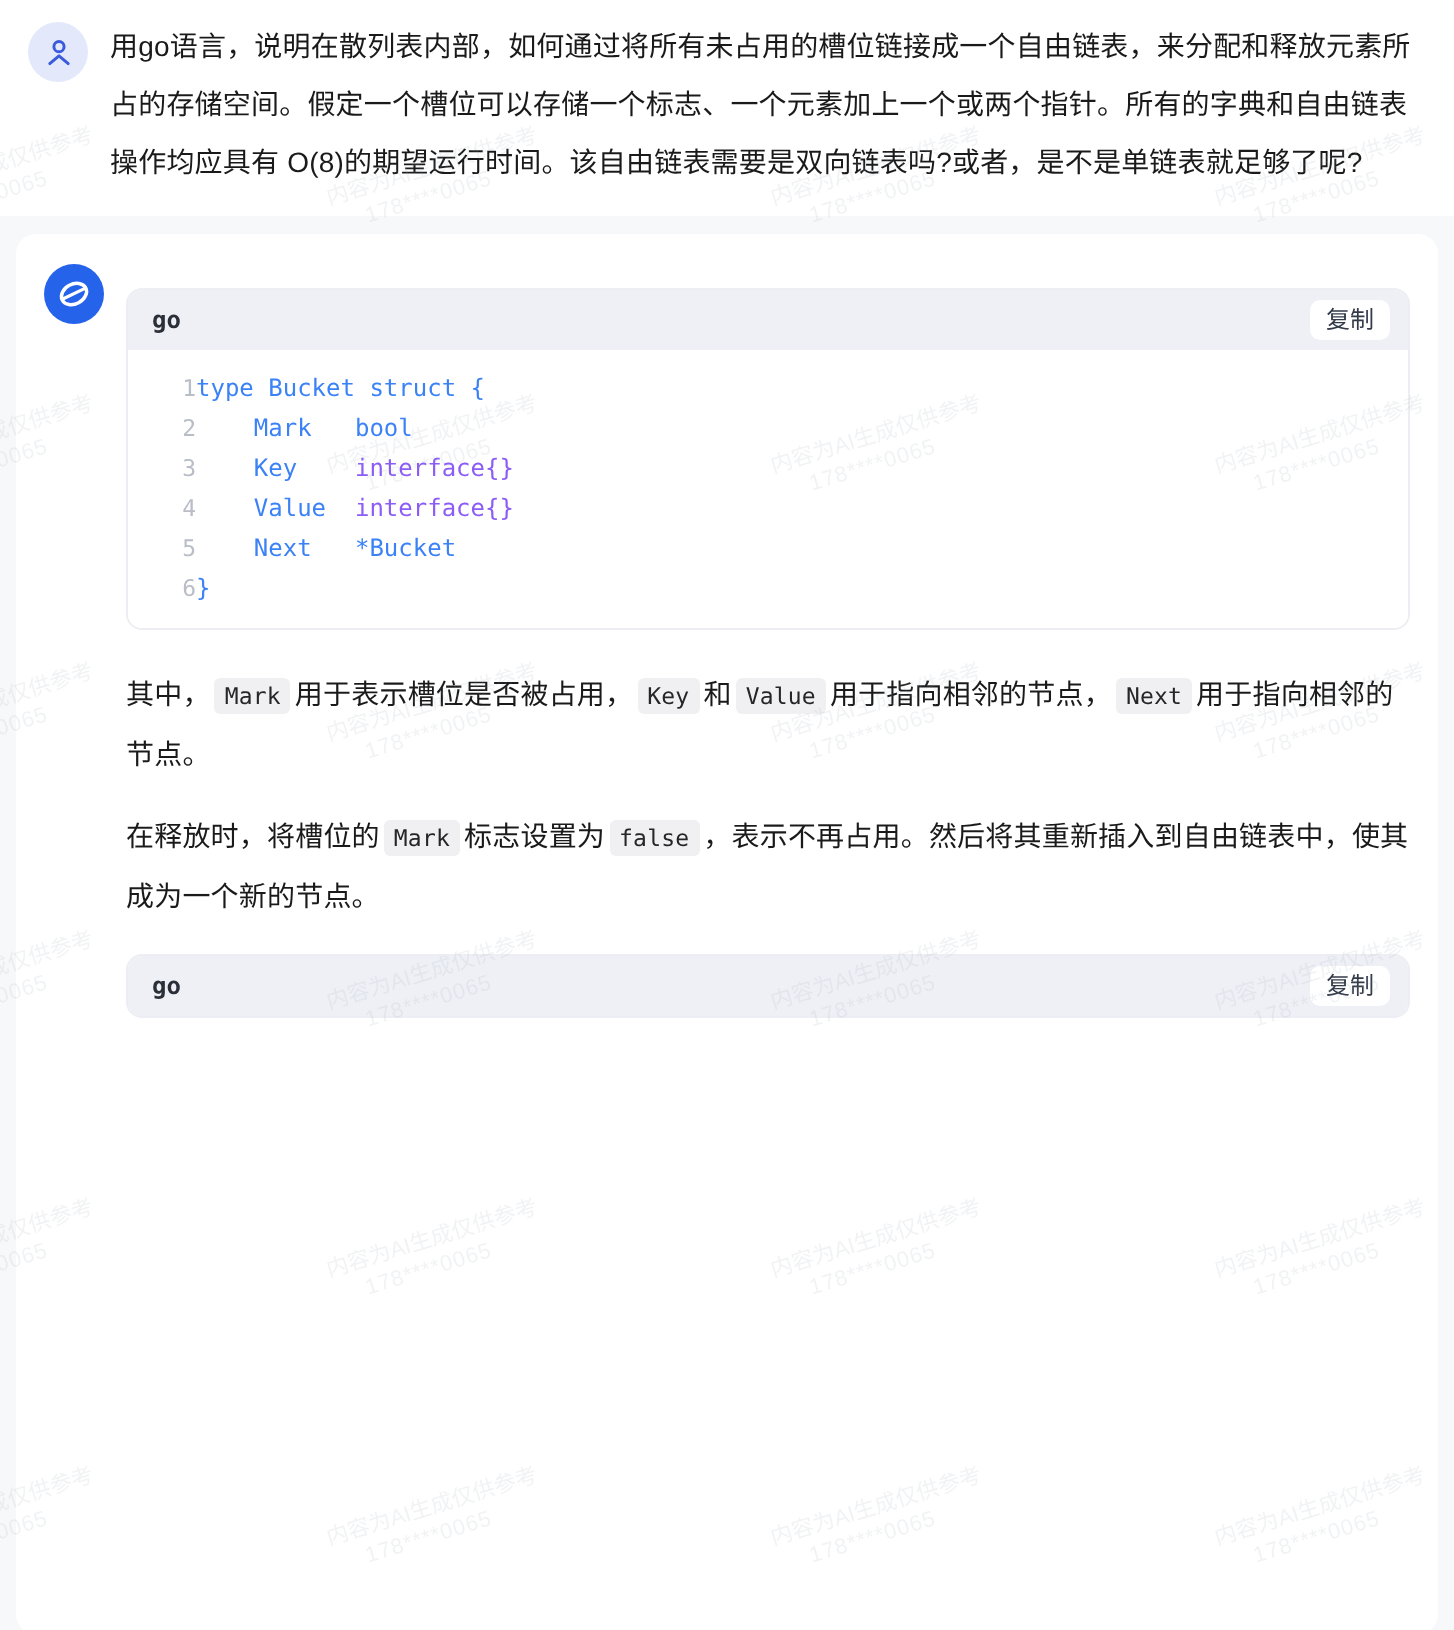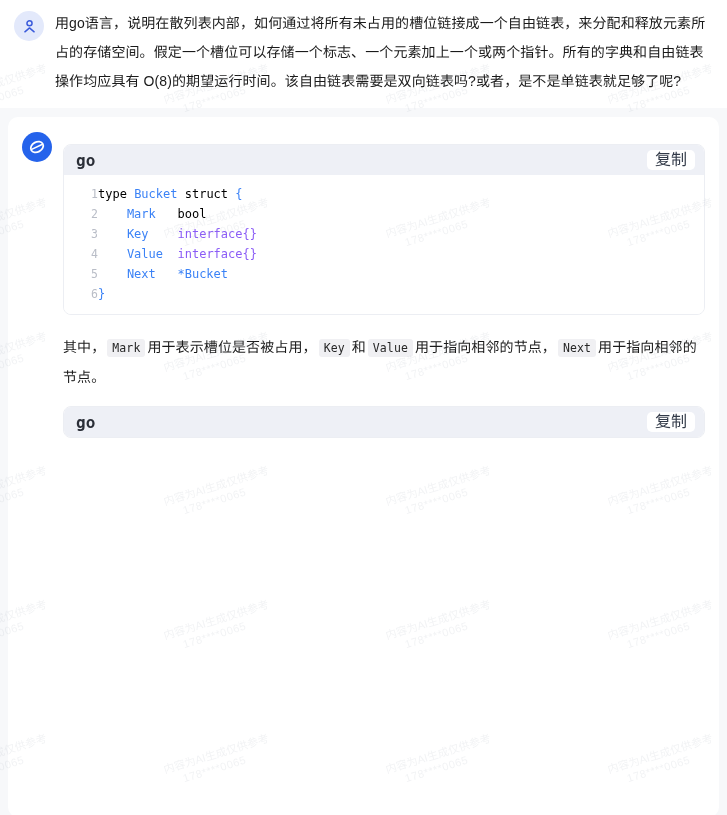--- a/index.html
+++ b/index.html
@@ -130,30 +130,30 @@
   }
   .code-head {
     background: #eef0f6;
     height: 30px;
     display: flex;
     align-items: center;
     justify-content: space-between;
     padding: 0 9px 0 12px;
   }
   .code-lang {
-    font-size: 16px;
+    font-size: 12px;
     font-weight: bold;
     color: #2b2f38;
     font-family: "DejaVu Sans Mono", "Liberation Mono", monospace;
   }
   .copy-btn {
     background: #ffffff;
     border: none;
     border-radius: 5px;
-    font-size: 16px;
+    font-size: 12px;
     color: #333b49;
     padding: 3px 8px;
     cursor: pointer;
     font-family: "Liberation Sans", "DejaVu Sans", sans-serif;
     line-height: 14px;
   }
   .code-body {
     background: #ffffff;
     padding: 9px 0 10px 0;
   }
@@ -175,21 +175,21 @@
     line-height: 20px;
     user-select: none;
   }
   td.cl {
     font-family: "DejaVu Sans Mono", "Liberation Mono", monospace;
     font-size: 12px;
     line-height: 20px;
     color: #24292f;
     white-space: pre;
   }
-  .k  { color: #000000; text-align: center; }           
+  .k  { color: #3b82f6; text-align: center; }           
   .ty { color: #8b5cf6; }
   .id { color: #3b82f6; }
 
   
   svg { display: block; }
 </style>
 </head>
 <body>
 
 <div id="chat-scroll">
@@ -255,20 +255,21 @@
                   <td class="cl"><span class="id">}</span></td>
                 </tr>
               </tbody>
           </table>
         </div>
       </div>
 
       <p class="para"><span>其中，</span><code class="inline">Mark</code><span>用于表示槽位是否被占用，</span><code class="inline">Key</code><span>和</span><code class="inline">Value</code><span>用于指向相邻的节点，</span><code class="inline">Next</code><span>用于指向相邻的节点。</span></p>
 
 
+      <p class="para"><span>在释放时，将槽位的</span><code class="inline">Mark</code><span>标志设置为</span><code class="inline">false</code><span>，表示不再占用。然后将其重新插入到自由链表中，使其成为一个新的节点。</span></p>
 
 
       <div class="code-block">
         <div class="code-head">
           <span class="code-lang">go</span>
           <button class="copy-btn">复制</button>
         </div>
 
       </div>
 

